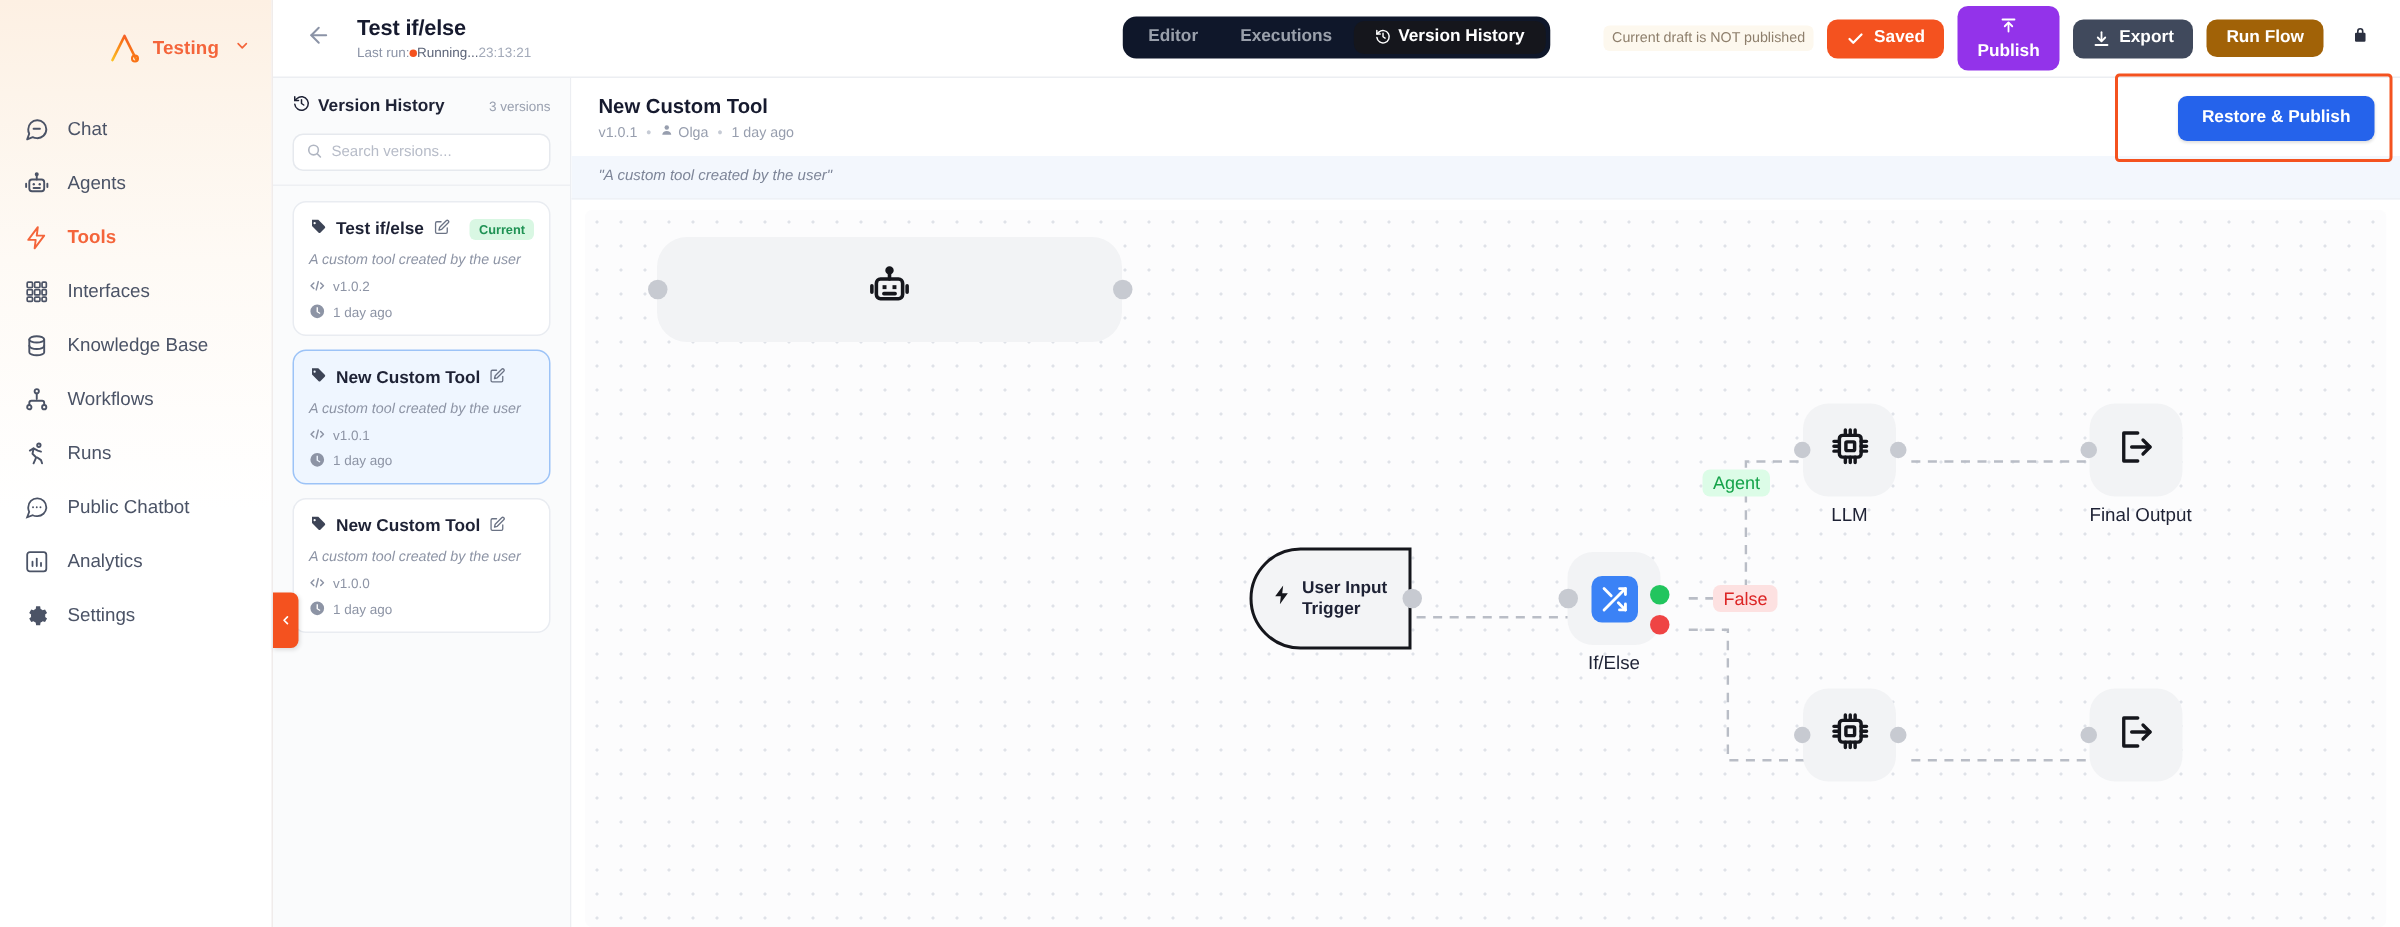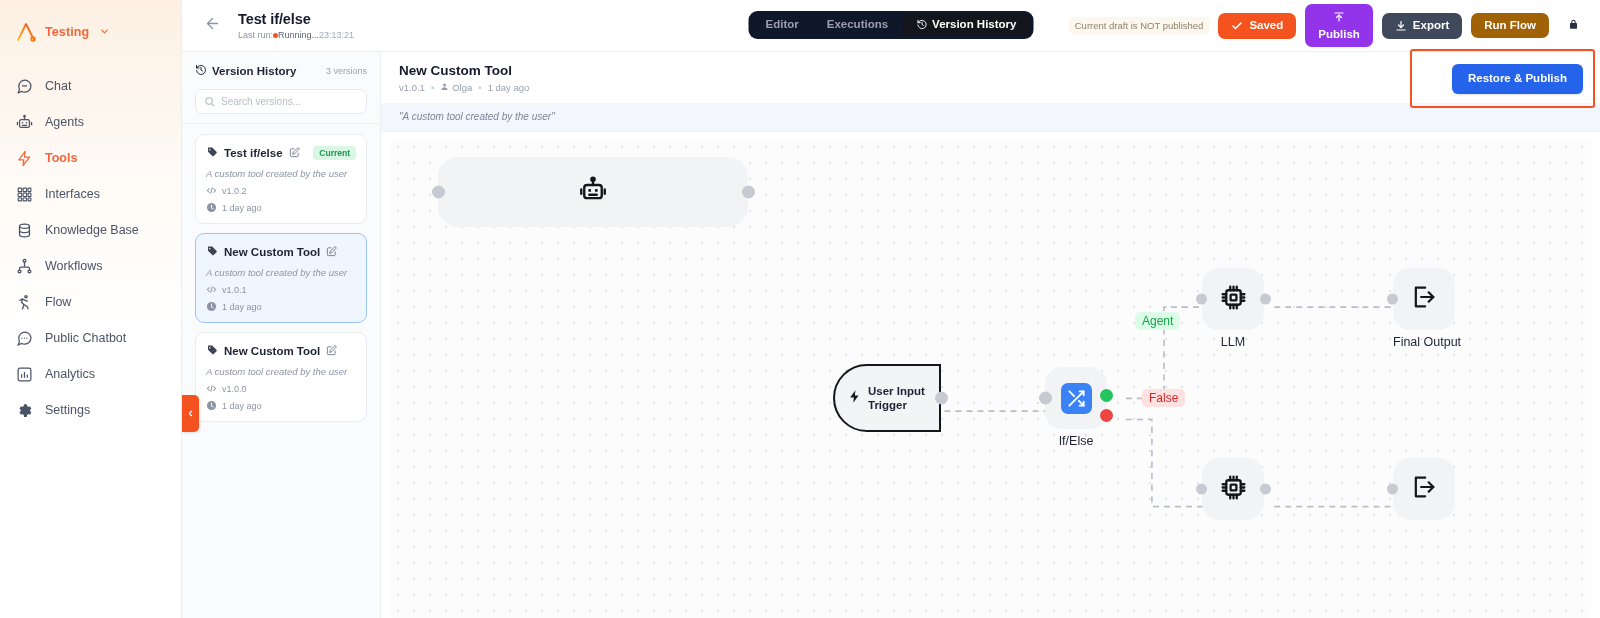--- a/index.html
+++ b/index.html
@@ -13,21 +13,21 @@
   #app { position: relative; width: 1600px; height: 618px; display: flex; }
 
   
   .sidebar {
     width: 182px; height: 618px; flex: 0 0 182px;
     background: linear-gradient(180deg, #fdf0e3 0%, #fdf4ea 10%, #fefaf5 28%, #ffffff 55%, #ffffff 100%);
     border-right: 1px solid #f0eceb;
     position: relative;
     padding-top: 10px;
   }
-  .brand { display: flex; align-items: center; height: 44px; padding: 0 14px; gap: 7px; }
+  .brand { display: flex; align-items: center; height: 44px; padding: 0 14px; gap: 7px; justify-content: flex-end; }
   .brand-logo { width: 24px; height: 24px; flex: 0 0 24px; display:block; }
   .brand-name { font-size: 12.5px; font-weight: 700; color: #f4653b; letter-spacing: .1px; }
   .brand-chev { margin-left: 3px; display:block; }
 
   .nav { margin-top: 14px; display: flex; flex-direction: column; }
   .nav-item {
     display: flex; align-items: center; gap: 12px;
     height: 36px; padding: 0 16px; cursor: pointer;
     font-size: 12.5px; color: #4b5366; font-weight: 400;
   }
@@ -324,21 +324,21 @@
       </div>
       <div class="nav-item">
         <span class="ic">
             <svg width="17" height="17" viewBox="0 0 24 24" fill="none" stroke="#4b5366" stroke-width="1.8" stroke-linecap="round" stroke-linejoin="round">
               <circle cx="14" cy="4" r="1.6"></circle>
               <path d="M9 21l2.5-5.5L8 12l1-5 4 2 3 1"></path>
               <path d="M9 7L5.5 9"></path>
               <path d="M12.5 15.5L16 18l1 3"></path>
             </svg>
           </span>
-        <span>Flow</span>
+        <span>Runs</span>
       </div>
       <div class="nav-item">
         <span class="ic">
             <svg width="17" height="17" viewBox="0 0 24 24" fill="none" stroke="#4b5366" stroke-width="1.7" stroke-linecap="round">
               <path d="M21 11.5a8.38 8.38 0 0 1-9 8.4 8.5 8.5 0 0 1-3.8-.9L3 21l1.9-5.2A8.5 8.5 0 0 1 4 11.5a8.38 8.38 0 0 1 8.5-8.4 8.38 8.38 0 0 1 8.5 8.4z"></path>
               <circle cx="8.5" cy="11.5" r=".9" fill="#4b5366" stroke="none"></circle>
               <circle cx="12" cy="11.5" r=".9" fill="#4b5366" stroke="none"></circle>
               <circle cx="15.5" cy="11.5" r=".9" fill="#4b5366" stroke="none"></circle>
             </svg>
           </span>

